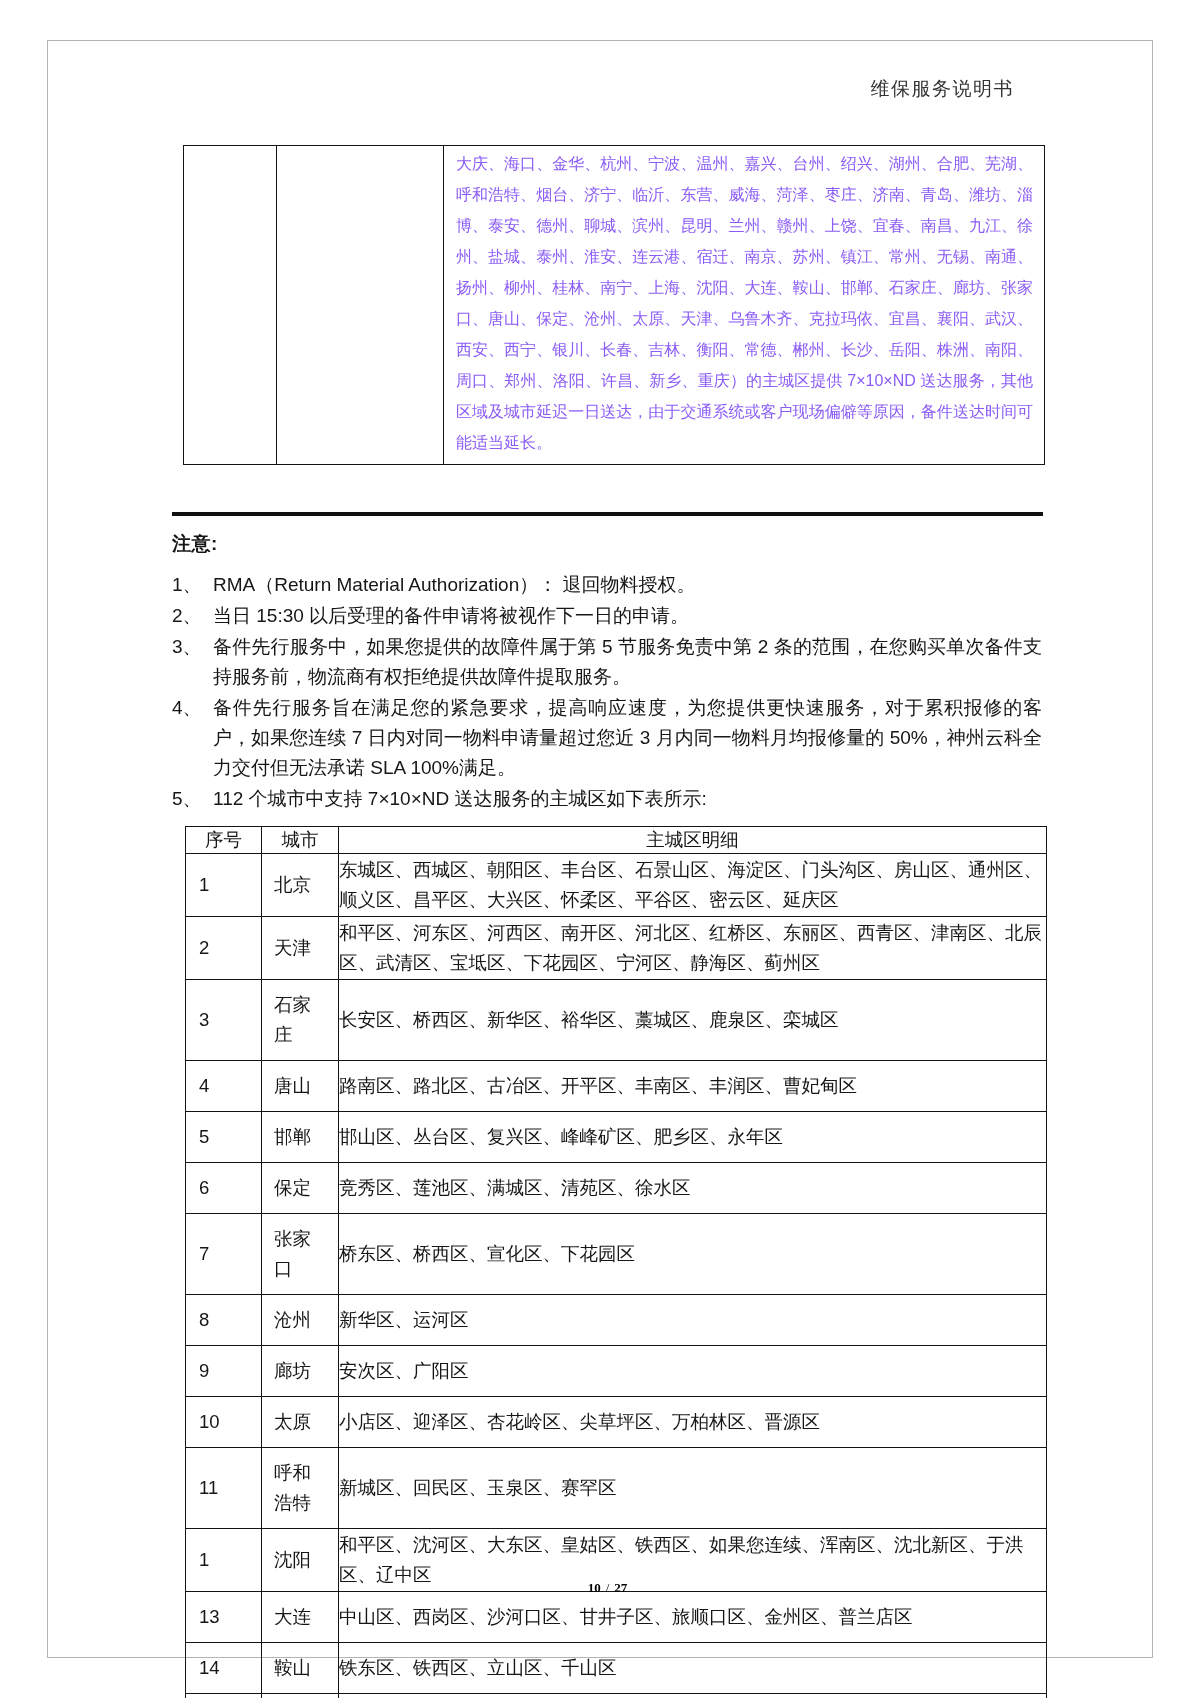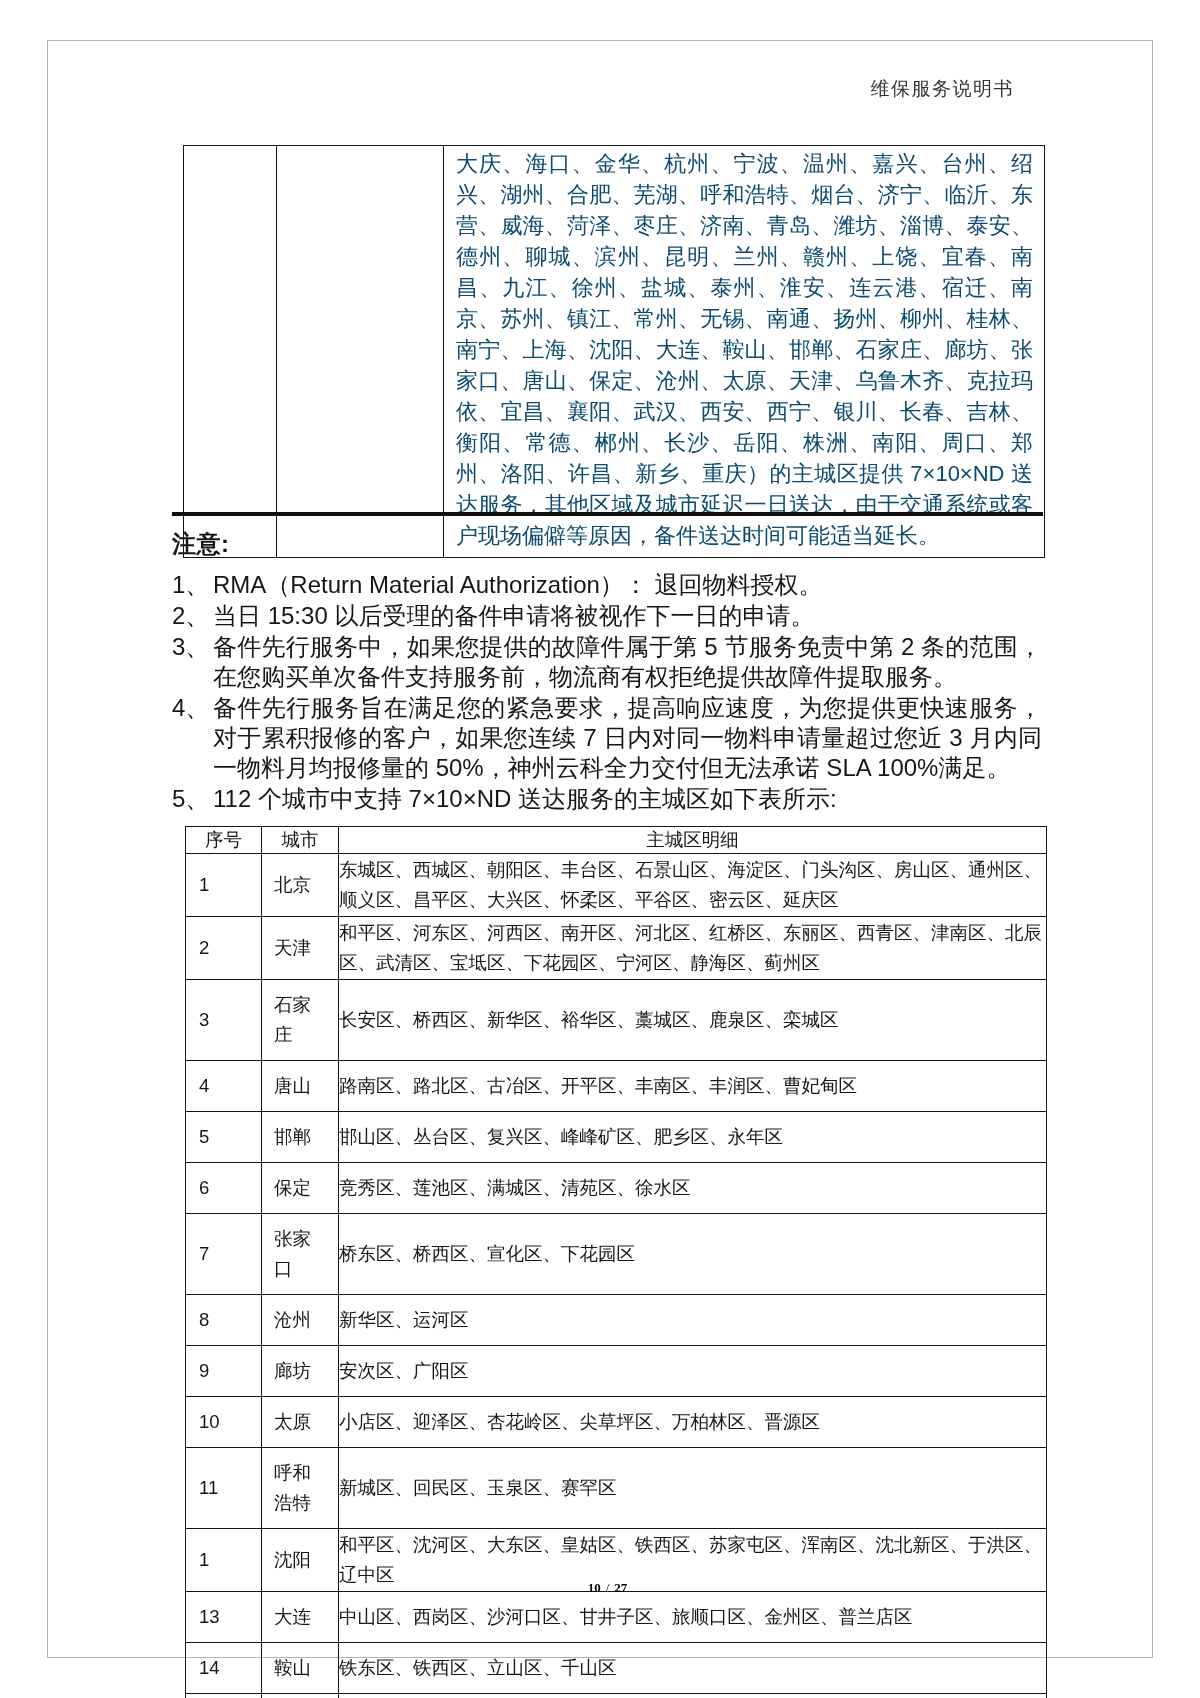--- a/index.html
+++ b/index.html
@@ -12,25 +12,25 @@
     position:absolute;top:76px;left:0;width:1014px;text-align:right;
     font-family:"Liberation Serif","DejaVu Serif",serif;font-size:19px;color:#333333;letter-spacing:1.5px;
   }
   
   .cont-table{
     position:absolute;left:183px;top:145px;width:862px;
     border-collapse:collapse;table-layout:fixed;
   }
   .cont-table td{border:1px solid #141414;vertical-align:top;}
   .cont-table td.c3{
-    padding:2px 11px 6px 12px;font-size:22px;line-height:31px;text-align:justify;color:#0c4a6e;
+    padding:2px 11px 6px 12px;font-size:16px;line-height:31px;text-align:justify;color:#8b5cf6;
   }
   .thick-rule{position:absolute;left:172px;top:512px;width:871px;height:4px;background:#101010;}
   
-  .notice{position:absolute;left:172px;top:531px;width:870px;font-size:24px;color:#161616;}
+  .notice{position:absolute;left:172px;top:531px;width:870px;font-size:19px;color:#161616;}
   .notice-title{font-weight:bold;line-height:26px;margin-bottom:13px;letter-spacing:.5px;}
   .n-item{display:flex;line-height:30px;margin-bottom:1px;}
   .n-num{width:41px;flex:none;}
   .n-text{flex:1;text-align:justify;}
   
   .city-table{
     position:absolute;left:185px;top:826px;width:862px;
     border-collapse:collapse;table-layout:fixed;font-size:18.5px;color:#161616;
   }
   .city-table th,.city-table td{border:1px solid #141414;}
@@ -159,21 +159,21 @@
         <td class="dist">小店区、迎泽区、杏花岭区、尖草坪区、万柏林区、晋源区</td>
       </tr>
       <tr>
         <td class="no">11</td>
         <td class="city">呼和浩特</td>
         <td class="dist">新城区、回民区、玉泉区、赛罕区</td>
       </tr>
       <tr>
         <td class="no">1</td>
         <td class="city">沈阳</td>
-        <td class="dist">和平区、沈河区、大东区、皇姑区、铁西区、苏家屯区、浑南区、沈北新区、于洪区、辽中区</td>
+        <td class="dist">和平区、沈河区、大东区、皇姑区、铁西区、如果您连续、浑南区、沈北新区、于洪区、辽中区</td>
       </tr>
       <tr>
         <td class="no">13</td>
         <td class="city">大连</td>
         <td class="dist">中山区、西岗区、沙河口区、甘井子区、旅顺口区、金州区、普兰店区</td>
       </tr>
       <tr>
         <td class="no">14</td>
         <td class="city">鞍山</td>
         <td class="dist">铁东区、铁西区、立山区、千山区</td>

